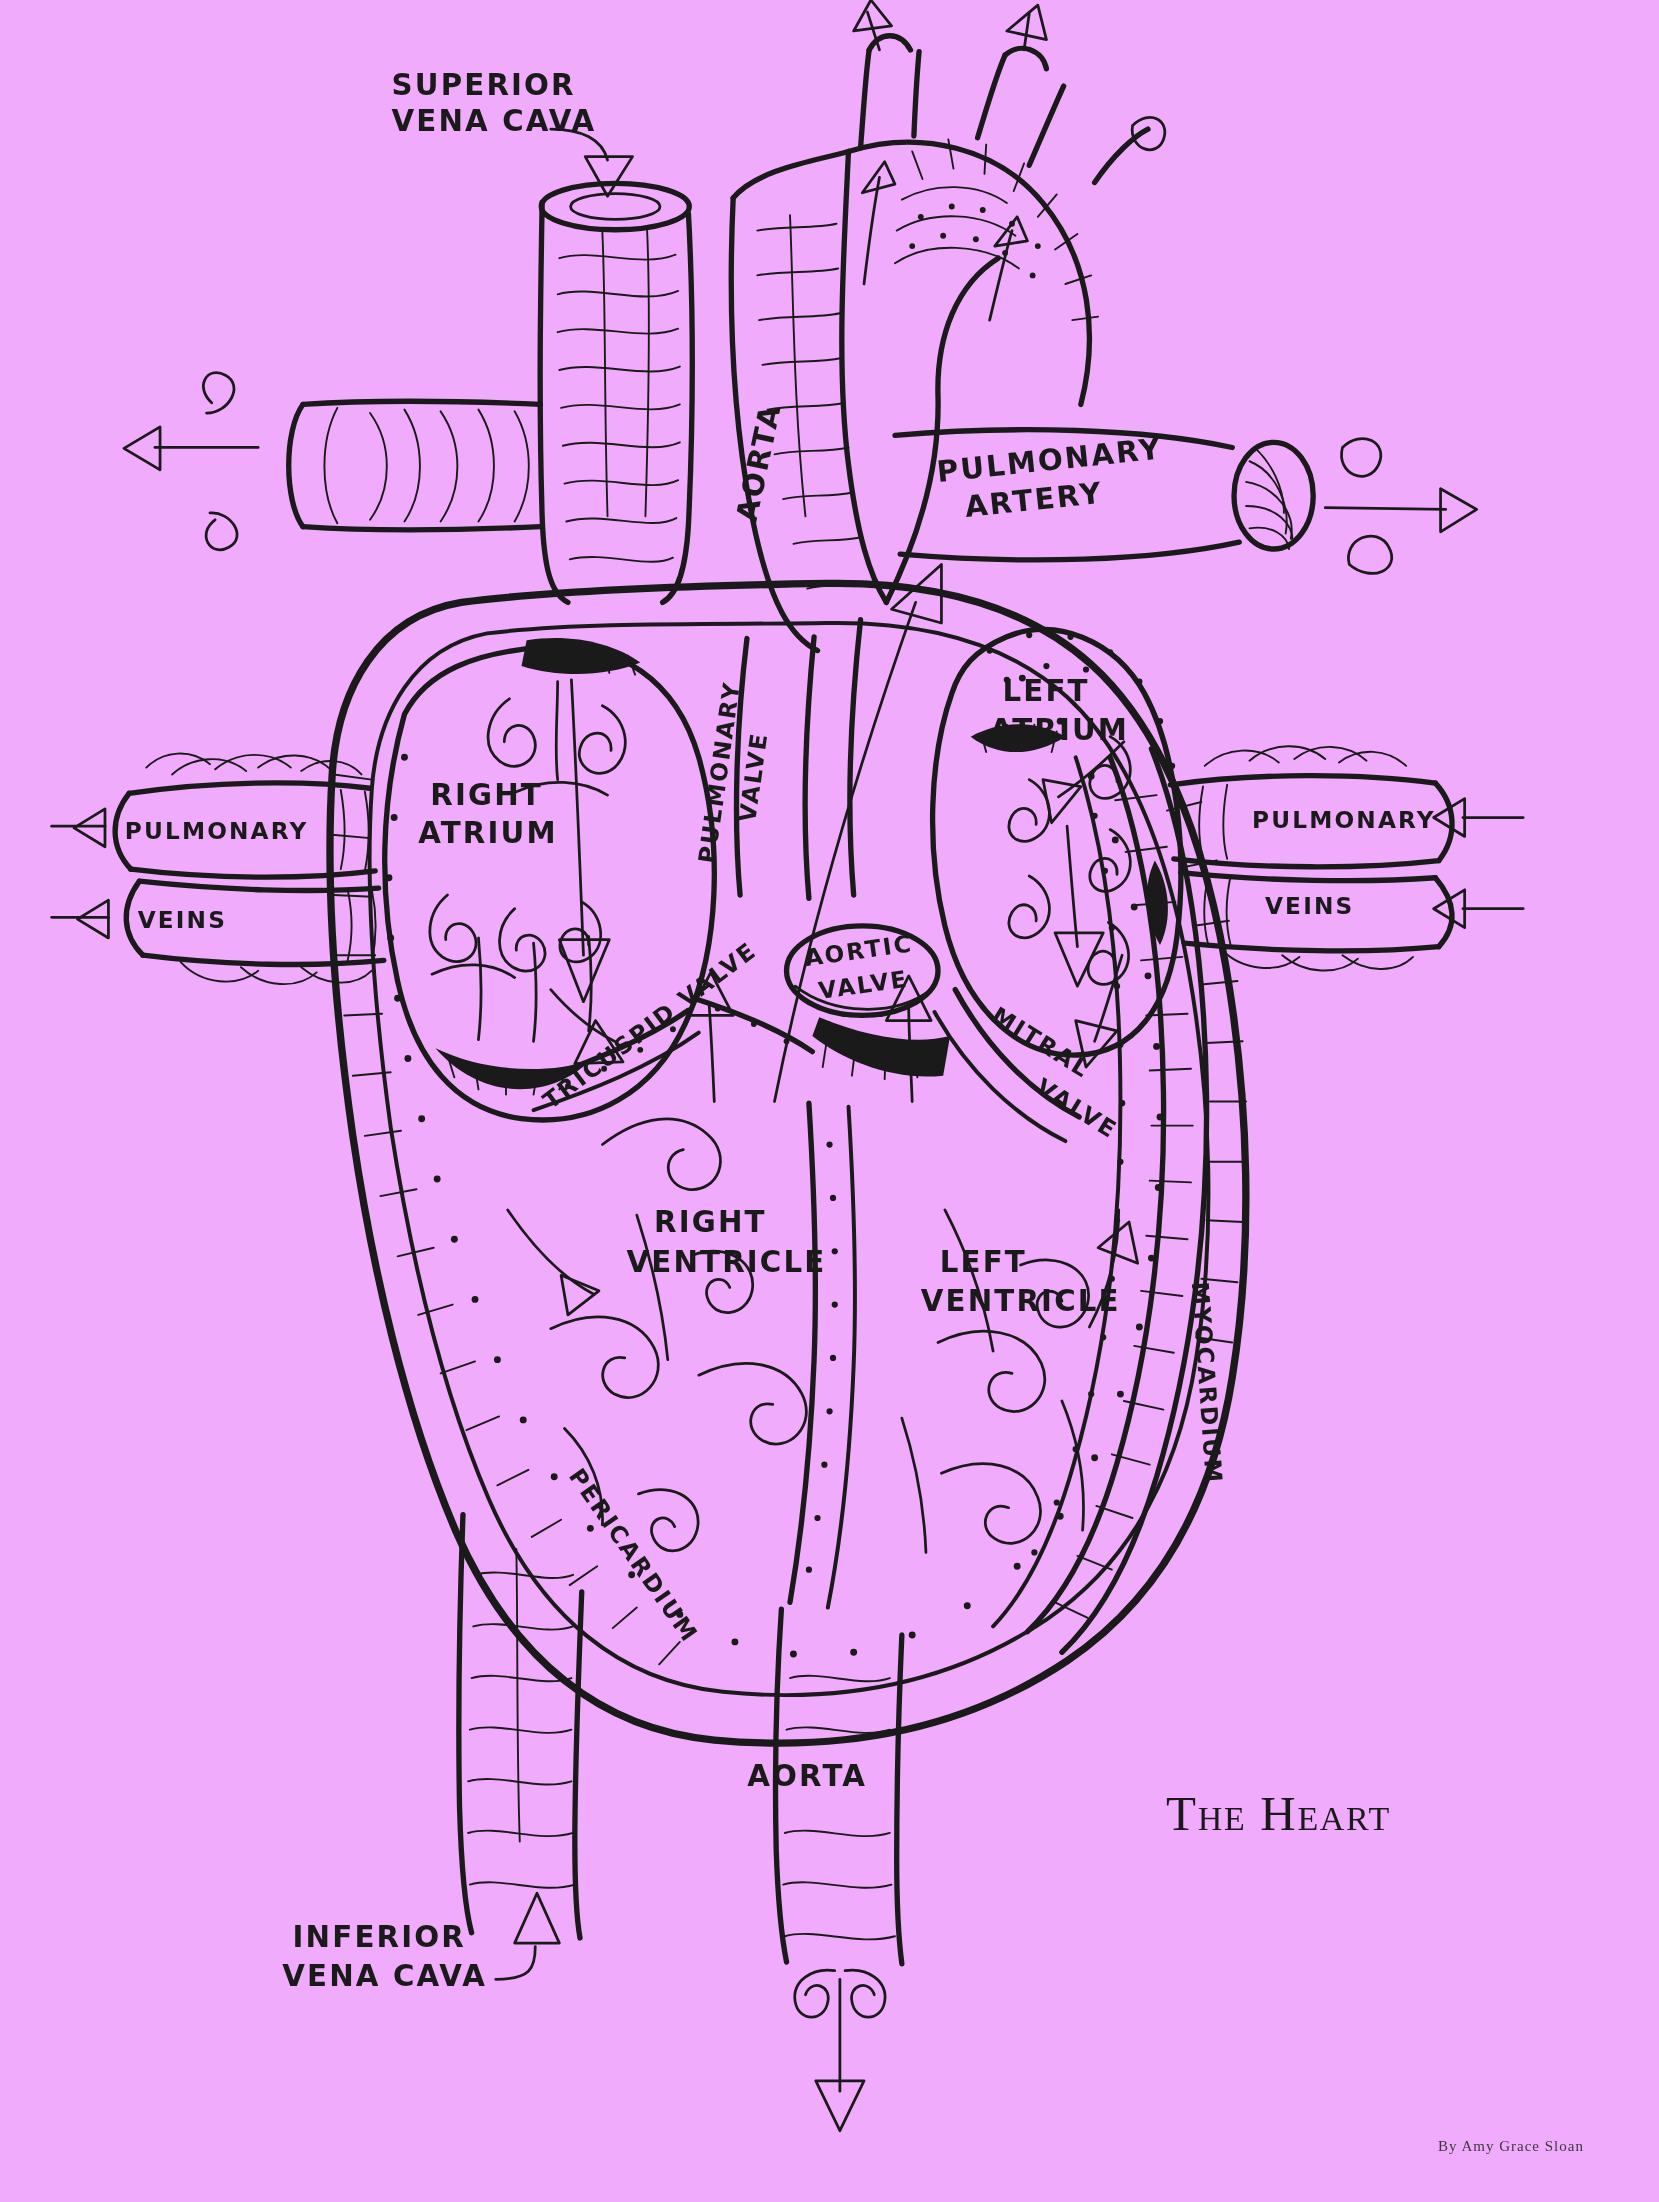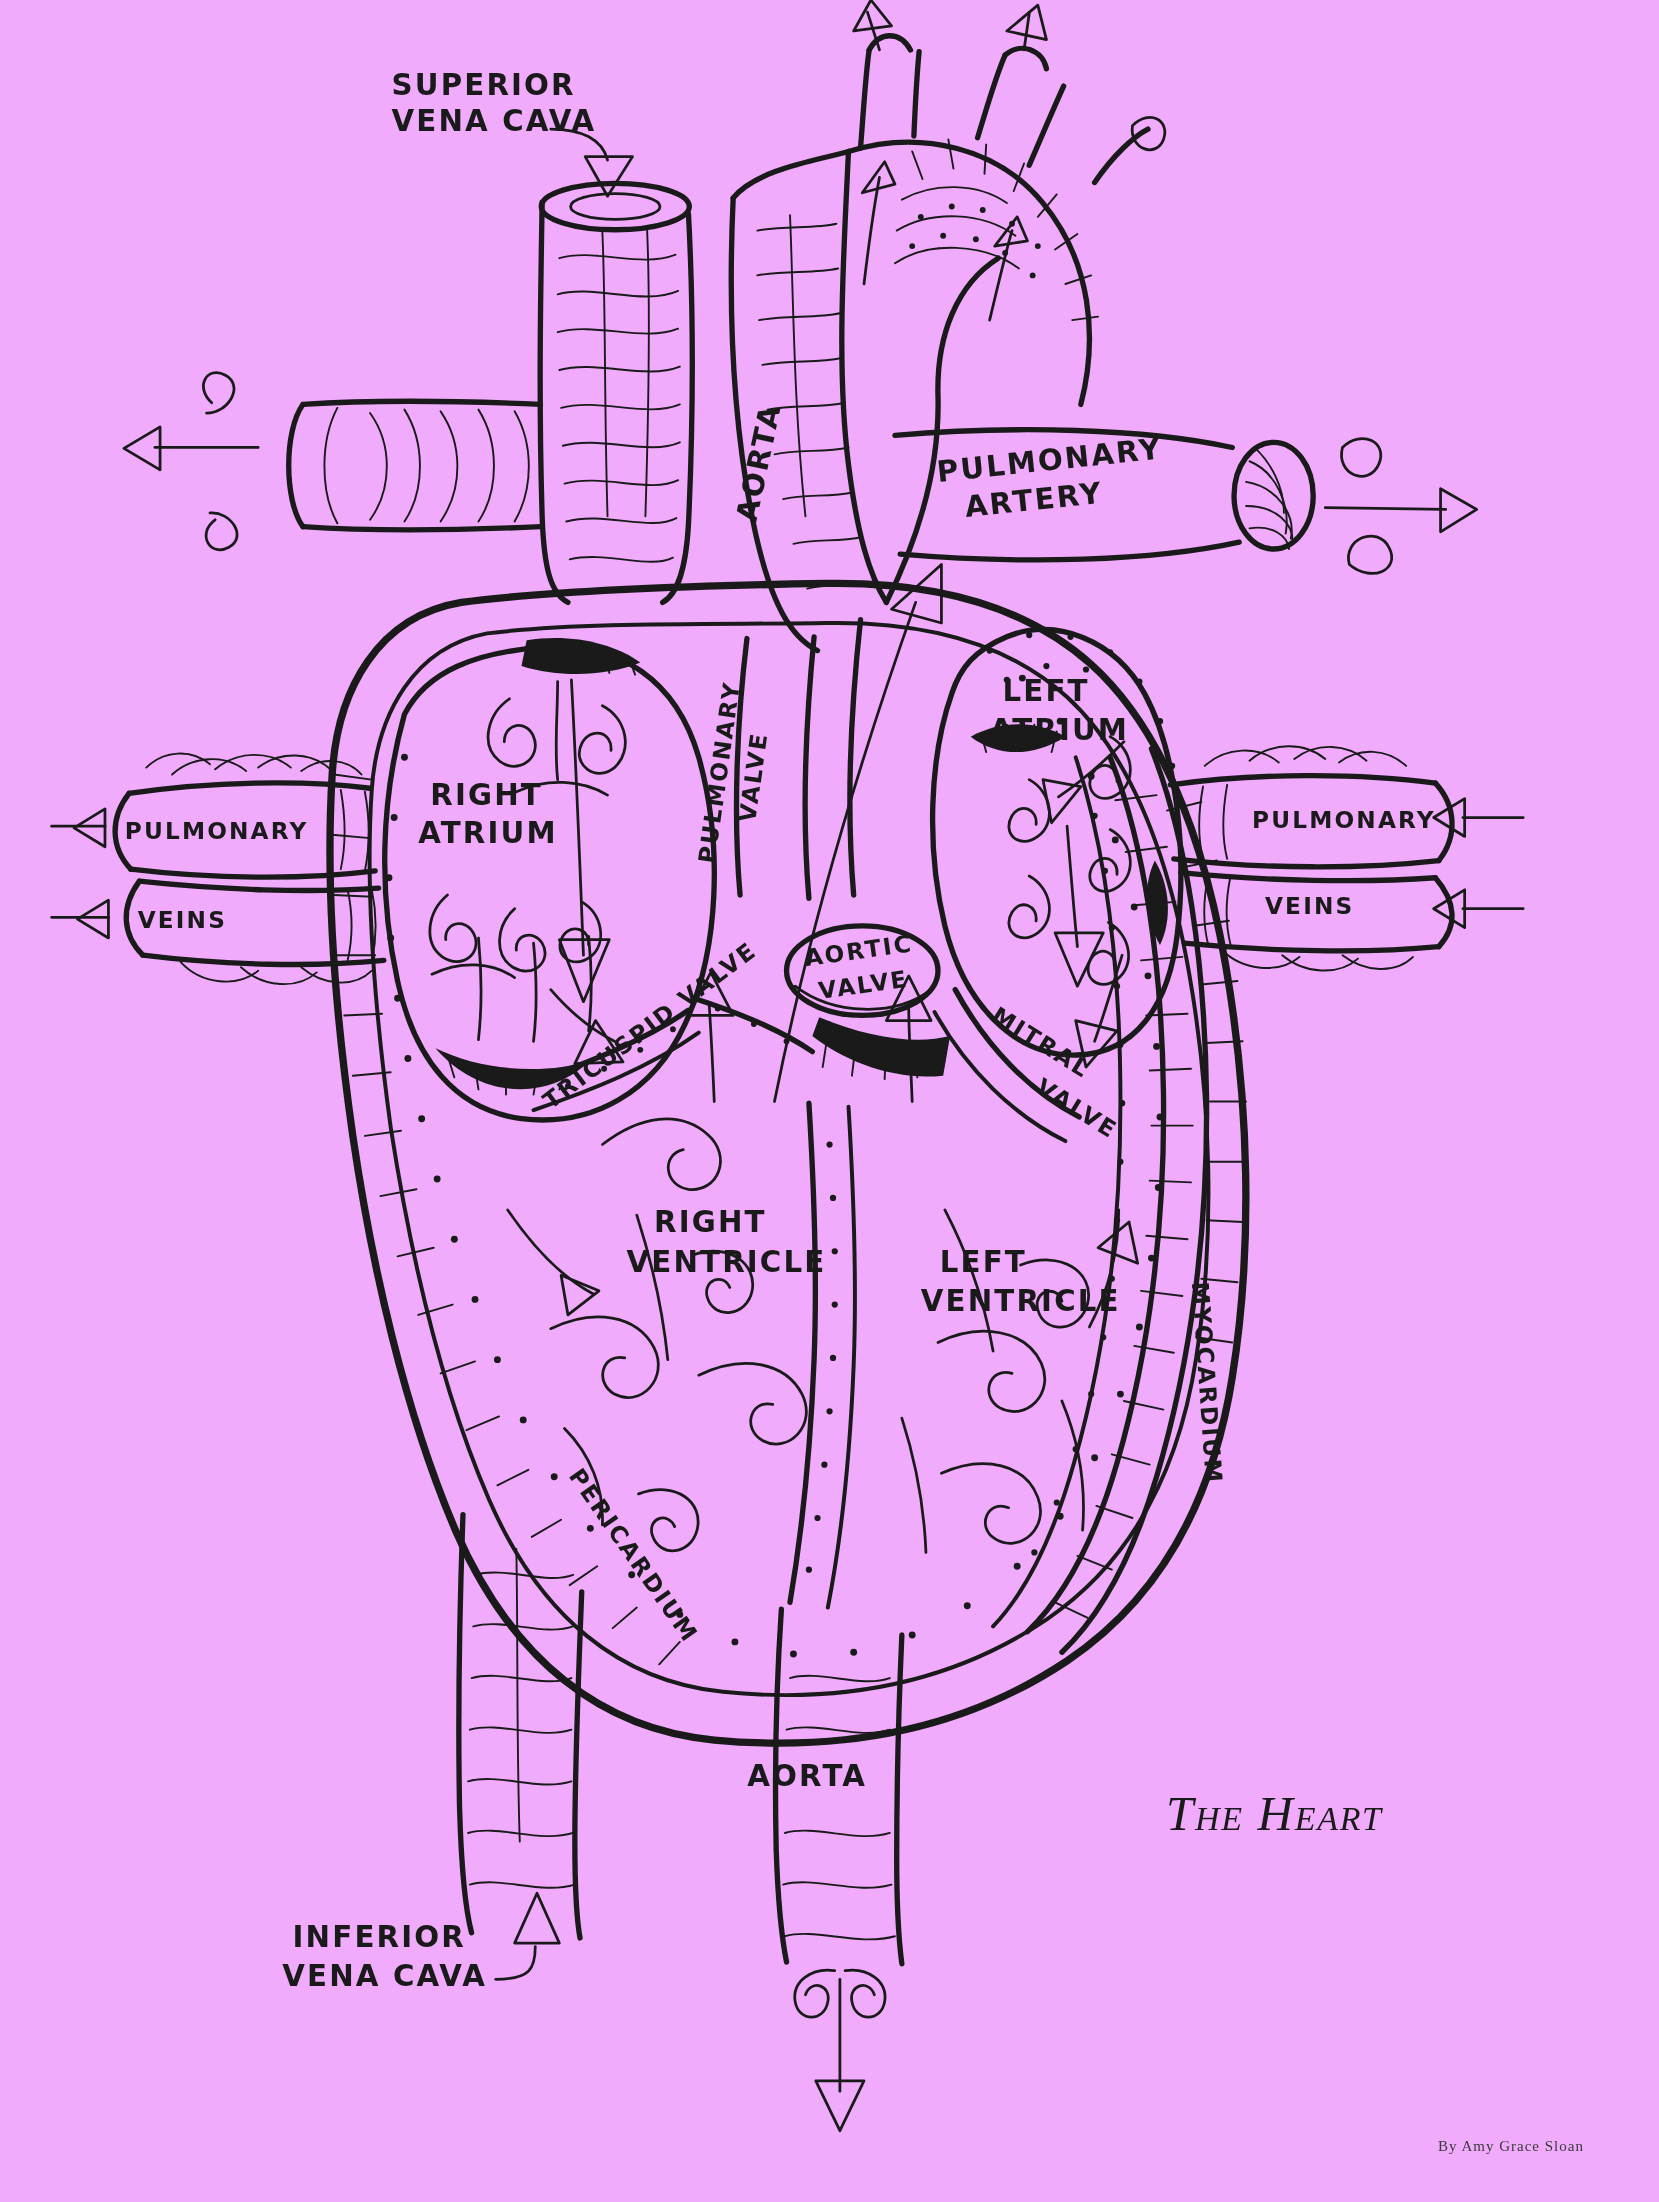--- a/index.html
+++ b/index.html
@@ -17,21 +17,21 @@
   .solid{fill:#1a1a1a;stroke:none;}
 
   
   .hand{font-family:"DejaVu Sans",sans-serif;fill:#1a1a1a;
         font-weight:700;letter-spacing:2.5px;}
   .hand.s2{font-size:34px;}
   .hand.s3{font-size:27px;}
 
   .title-heart{position:absolute;left:1166px;top:1785px;
      font-family:"Liberation Serif",serif;font-size:49px;
-     font-variant:small-caps;letter-spacing:1.7px;color:#1a1a1a;white-space:nowrap;font-style:italic;}
+     font-variant:small-caps;letter-spacing:1.7px;color:#1a1a1a;white-space:nowrap;}
   .signature{position:absolute;left:1438px;top:2138px;
      font-family:Liberation Serif, serif;font-size:15px;color:#3a3a3a;
      letter-spacing:1px;white-space:nowrap;}
   .watermark{position:absolute;left:17px;top:1118px;width:1626px;
      font-family:"DejaVu Sans",sans-serif;font-style:italic;font-weight:700;
      font-size:145px;color:#1a1a1a;letter-spacing:-1.7px;white-space:nowrap;
      pointer-events:none;}
 </style>
 </head>
 <body>

